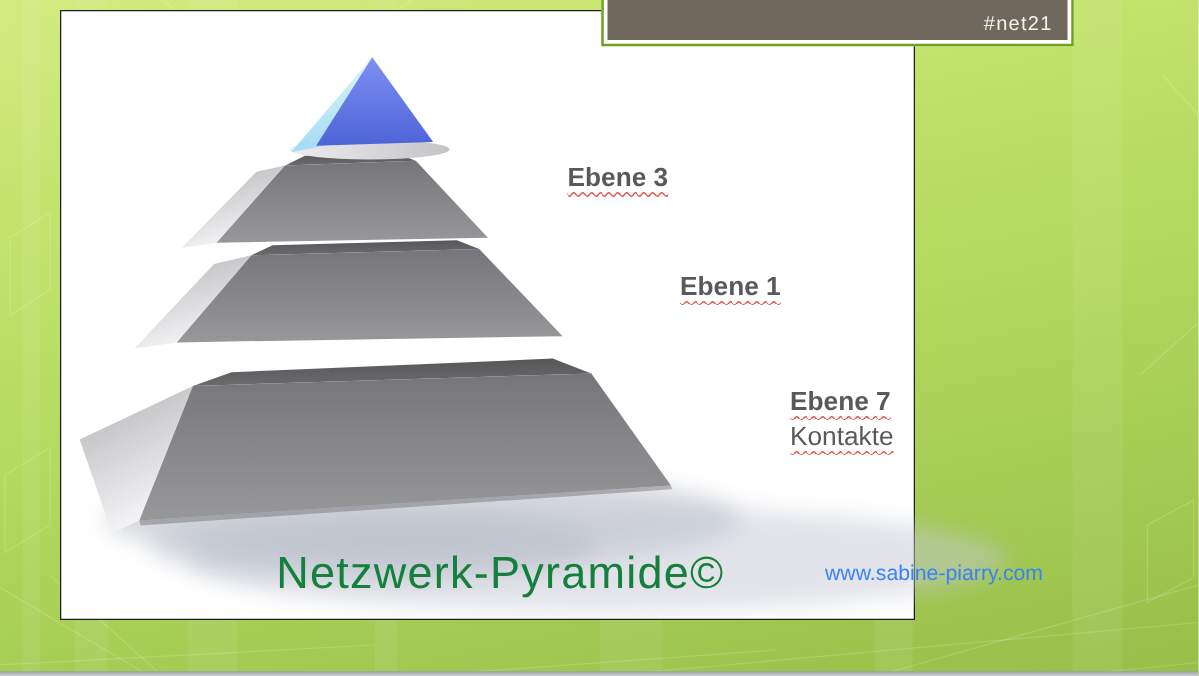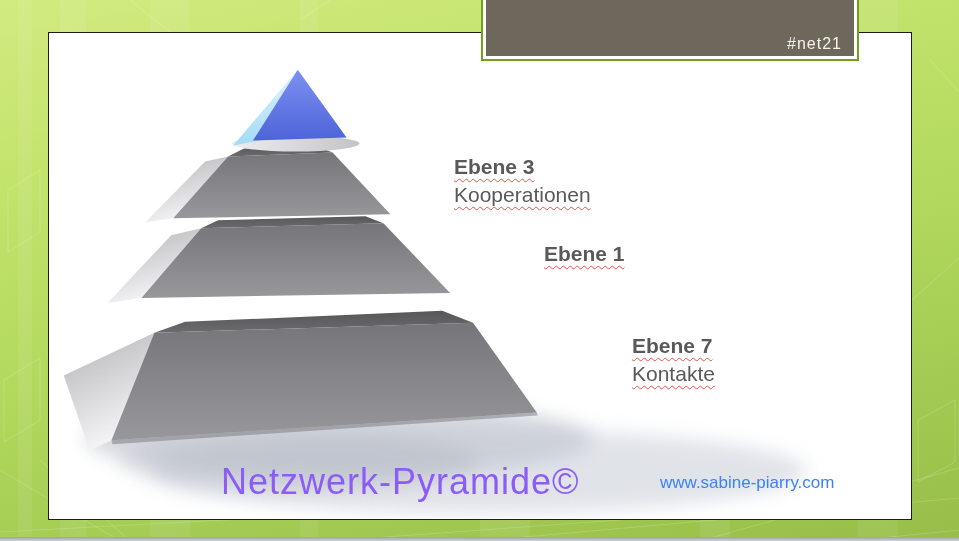--- a/index.html
+++ b/index.html
@@ -5,21 +5,21 @@
   * { margin:0; padding:0; box-sizing:border-box; }
   html,body { width:959px; height:541px; overflow:hidden; font-family:"Liberation Sans", sans-serif; }
 
   .screen {
     position:relative; width:959px; height:541px; overflow:hidden;
     background:linear-gradient(168deg, #d2eb80 0%, #c4e46e 22%, #b3d95e 52%, #a3ca52 78%, #98be49 100%);
   }
   .bg-decor { position:absolute; inset:0; width:959px; height:541px; }
 
   .slide {
-    position:absolute; left:48px; top:32px; width:864px; height:488px;
+    position:absolute; left:48px; top:8px; width:684px; height:488px;
     background:#ffffff; border:1px solid #1d1d1d;
   }
 
   .pyramid-svg { position:absolute; left:0; top:0; width:862px; height:486px; }
 
   
   .banner {
     position:absolute; left:432px; top:-40px; width:378px; height:68px;
     border:2px solid #71a01a; background:#ffffff; padding:3px; z-index:5;
   }
@@ -38,21 +38,21 @@
     text-decoration-line:underline; text-decoration-style:wavy;
     text-decoration-color:#e0564a; text-decoration-thickness:1px; text-underline-offset:4px;
   }
   .lbl4 { left:325px; top:48px; }
   .lbl3 { left:405px; top:120px; }
   .lbl2 { left:495px; top:207px; }
   .lbl1 { left:583px; top:299px; }
 
   .slide-title {
     position:absolute; left:172px; top:428px; z-index:3;
-    color:#8b5cf6; font-size:36px; font-weight:400; letter-spacing:1px; white-space:nowrap;
+    color:#15803d; font-size:36px; font-weight:400; letter-spacing:1px; white-space:nowrap;
   }
   .website {
     position:absolute; left:611px; top:440px; z-index:3;
     color:#3b82f6; font-size:17px; font-weight:400; white-space:nowrap; text-decoration:none;
   }
 
   .screen-bottom-bar {
     position:absolute; left:0; bottom:0; width:959px; height:4px;
     background:linear-gradient(#9aa0a6, #cfd3d6); z-index:9;
   }
@@ -156,21 +156,20 @@
     </svg>
 
     <div class="banner">
       <div class="banner-fill">
         <span class="banner-hashtag">#net21</span>
       </div>
     </div>
 
     <div class="level-label lbl3">
       <span class="lvl-name wavy">Ebene 3</span>
-      <span class="lvl-desc wavy">Kooperationen</span>
     </div>
     <div class="level-label lbl2">
       <span class="lvl-name wavy">Ebene 1</span>
     </div>
     <div class="level-label lbl1">
       <span class="lvl-name wavy">Ebene 7</span>
       <span class="lvl-desc wavy">Kontakte</span>
     </div>
 
     <div class="slide-title">Netzwerk-Pyramide©</div>

